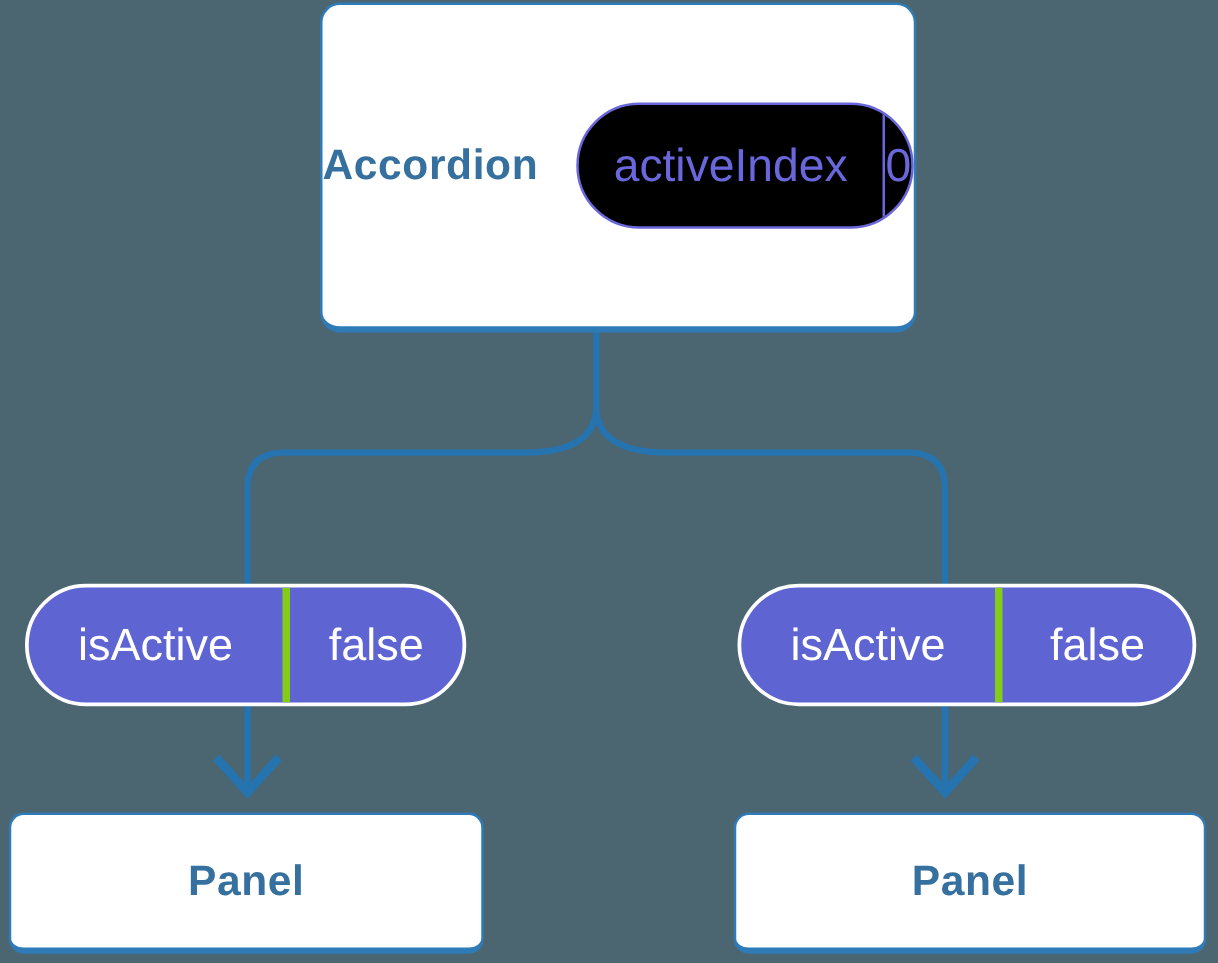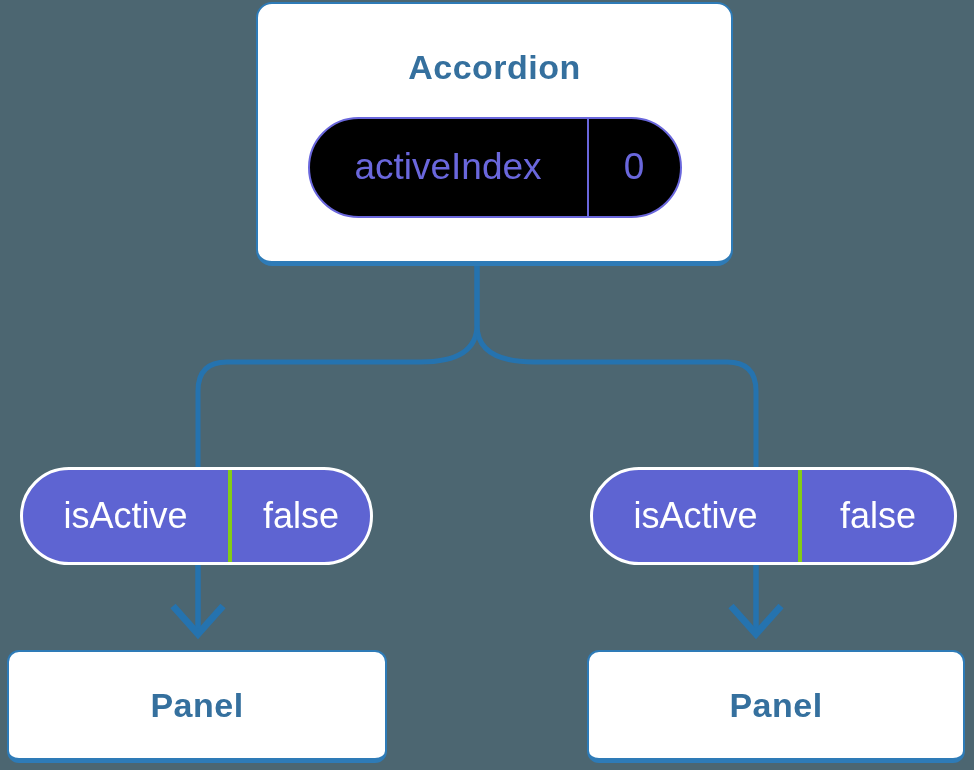--- a/index.html
+++ b/index.html
@@ -24,21 +24,21 @@
   }
   .connectors{
     position:absolute;left:0;top:0;z-index:1;
   }
   .node{
     position:absolute;
     background:#fff;
     border:2px solid var(--box-border-blue);
     border-bottom-width:5px;
     z-index:2;
-    display:flex;flex-direction:column;align-items:center;justify-content:center;
+    display:flex;align-items:center;justify-content:center;
   }
   .node-title{
     color:var(--heading-blue);
     font-size:34px;
     font-weight:600;
     letter-spacing:.5px;
   }
   .accordion-node{
     left:256px;top:2px;width:477px;height:264px;
     border-radius:16px;
@@ -68,21 +68,21 @@
   .pill.outline .pill-seg.name{width:279px;border-right:2.5px solid var(--pill-purple-outline);}
   .pill.outline .pill-seg.value{flex:1;}
   .pill.solid{
     position:absolute;
     background:var(--pill-purple-fill);
     border:3px solid #fff;
     color:var(--pill-text-on-fill);
     height:98px;
   }
   .pill.solid .pill-seg{font-size:36px;}
-  .pill.solid .pill-seg.name{border-right:4px solid #84cc16;}
+  .pill.solid .pill-seg.name{border-right:6px solid #84cc16;}
   .pill.solid.left{left:20px;top:467px;width:353px;}
   .pill.solid.left .pill-seg.name{width:209px;}
   .pill.solid.left .pill-seg.value{flex:1;}
   .pill.solid.right{left:590px;top:467px;width:367px;}
   .pill.solid.right .pill-seg.name{width:209px;}
   .pill.solid.right .pill-seg.value{flex:1;}
 </style>
 </head>
 <body>
 

